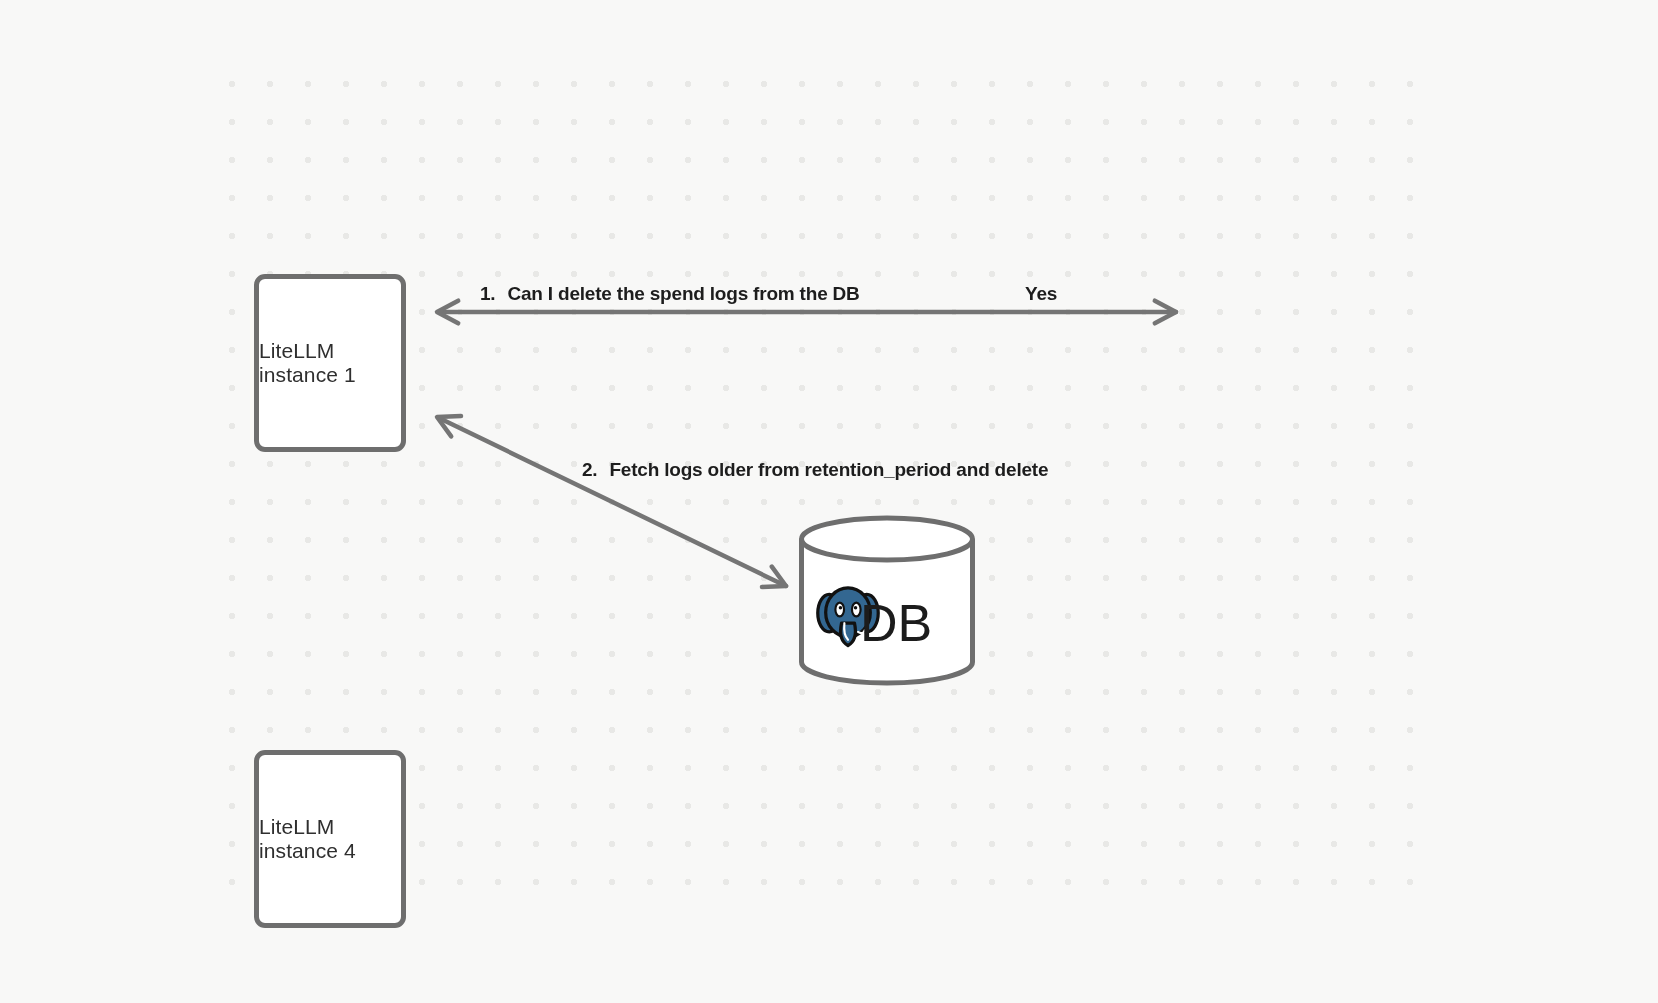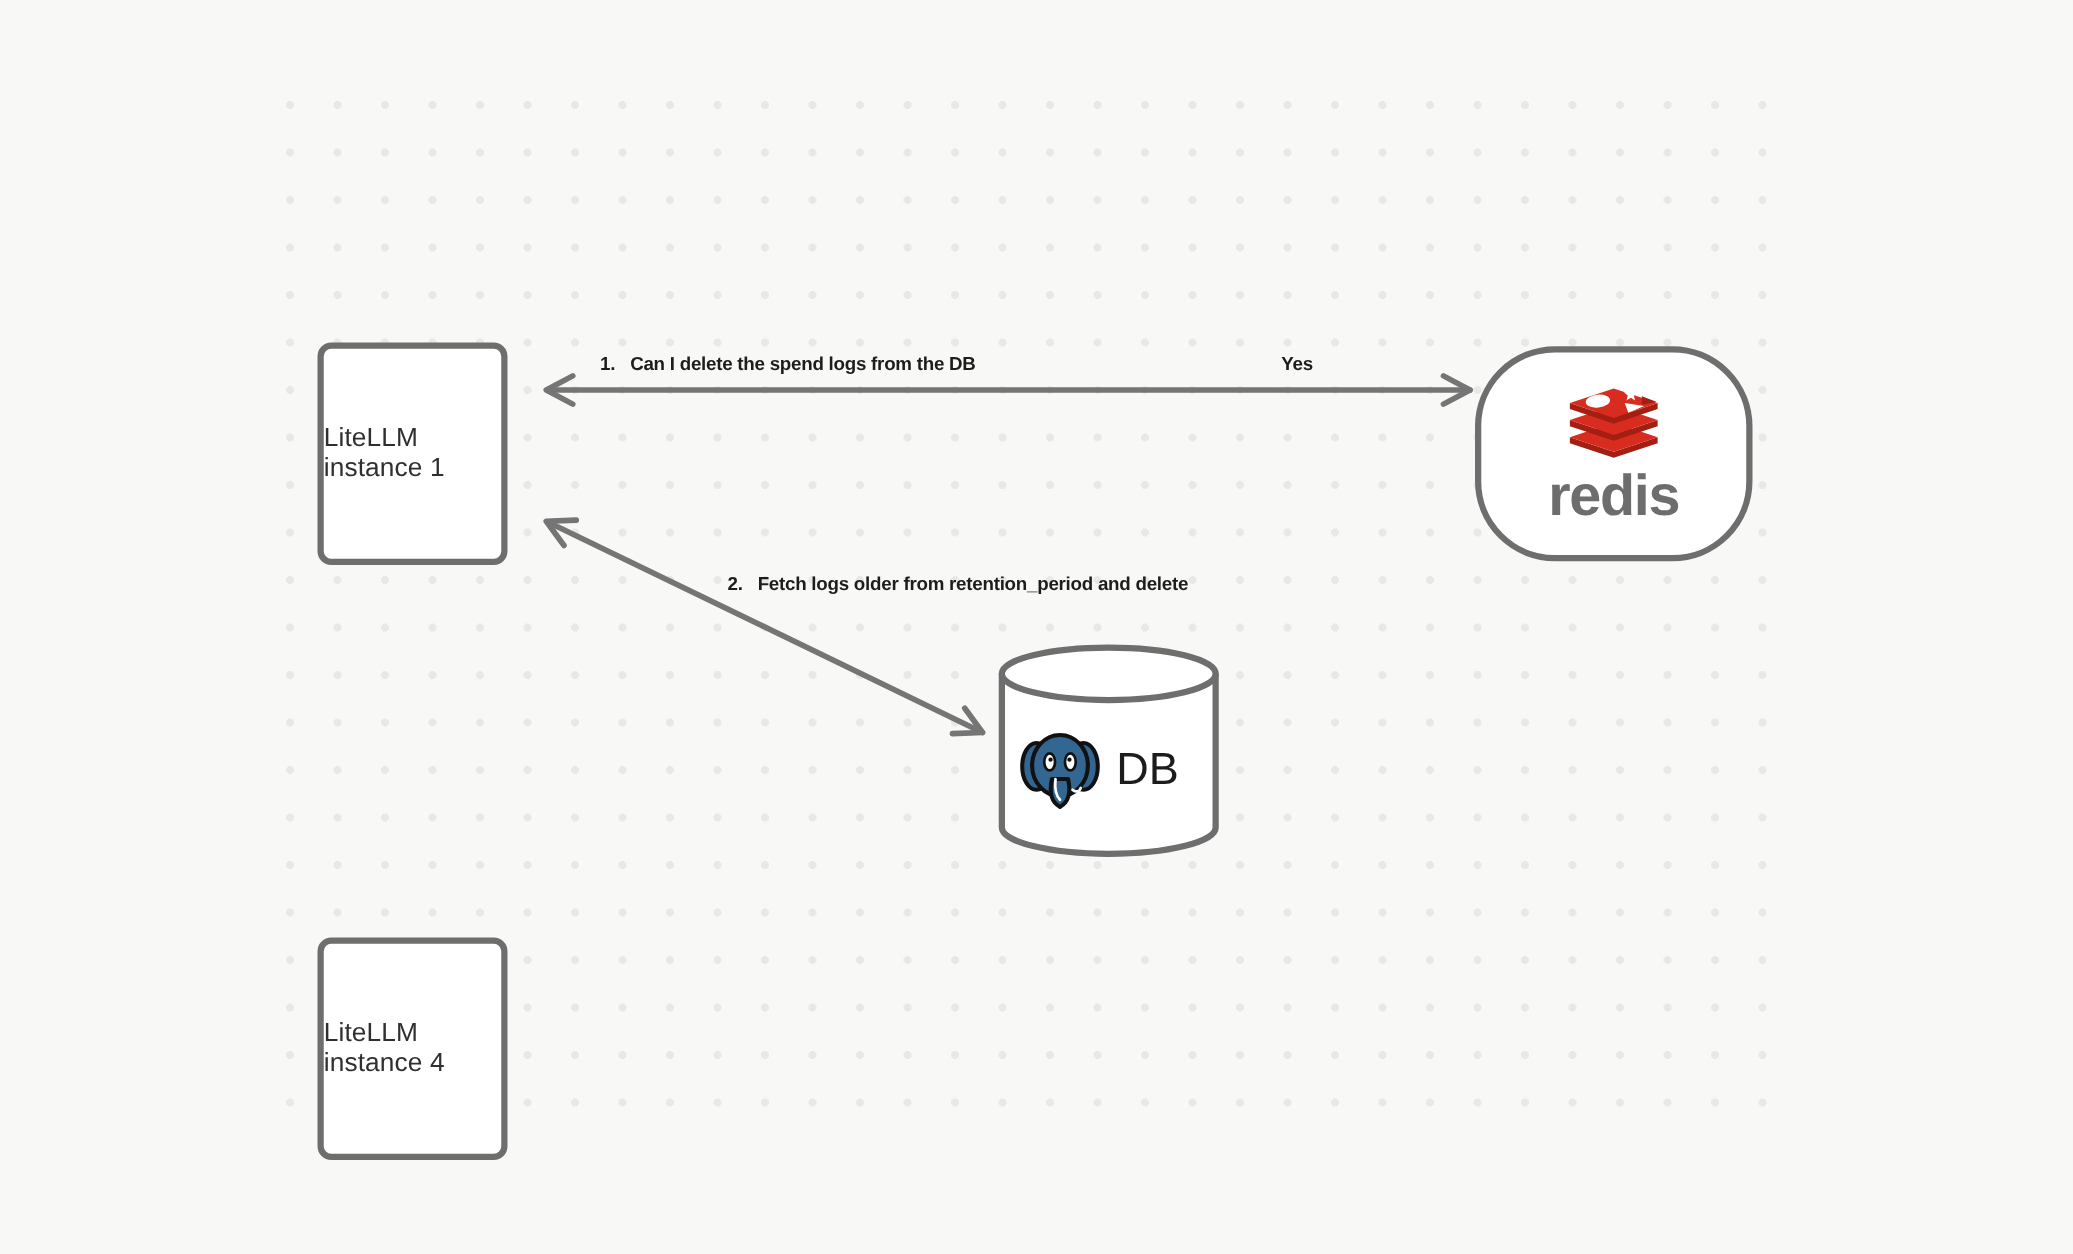--- a/index.html
+++ b/index.html
@@ -22,24 +22,24 @@
   .redis-node{
     position:absolute;left:1180px;top:277px;width:222px;height:172px;box-sizing:border-box;
     background:#ffffff;border:5px solid #6e6e6e;border-radius:64px;
     display:flex;flex-direction:column;align-items:center;justify-content:center;gap:4px;
   }
   .redis-label{
     font-size:46px;font-weight:bold;color:#6d6d6d;letter-spacing:-1px;line-height:1;
   }
   .pg-logo{position:absolute;left:812px;top:580px;}
   .db-label{
-    position:absolute;left:893px;top:597px;font-size:36px;color:#1c1c1c;line-height:1;text-align:right;
+    position:absolute;left:860px;top:597px;font-size:52px;color:#1c1c1c;line-height:1;text-align:right;
   }
   .arrow-label{
-    position:absolute;font-size:15px;font-weight:bold;color:#1d1d1d;
+    position:absolute;font-size:19px;font-weight:bold;color:#1d1d1d;
     letter-spacing:-0.2px;white-space:nowrap;line-height:1.1;
   }
   .arrow-label .gap{margin-left:12px;}
 </style>
 </head>
 <body>
 
 <div class="canvas">
 
   <div class="dots"></div>
@@ -64,39 +64,20 @@
     </g>
   </svg>
 
   <div class="box" style="top:274px">
     <span>LiteLLM instance 1</span>
   </div>
   <div class="box" style="top:750px">
     <span>LiteLLM instance 4</span>
   </div>
 
-  <div class="redis-node">
-    <svg width="78" height="62" viewBox="0 -3 80 62">
-
-      <path d="M4 40 L4 45 L40 57 L76 45 L76 40 L40 52 Z" fill="#a41e11"></path>
-      <path d="M4 40 L40 28 L76 40 L40 52 Z" fill="#d82c20"></path>
-
-      <path d="M4 26 L4 31 L40 43 L76 31 L76 26 L40 38 Z" fill="#a41e11"></path>
-      <path d="M4 26 L40 14 L76 26 L40 38 Z" fill="#d82c20"></path>
-
-      <path d="M4 12 L4 17 L40 29 L76 17 L76 12 L40 24 Z" fill="#a41e11"></path>
-      <path d="M4 12 L40 0 L76 12 L40 24 Z" fill="#d82c20"></path>
-
-      <ellipse cx="27" cy="10.5" rx="10" ry="5.3" fill="#ffffff" transform="rotate(-6 27 10.5)"></ellipse>
-      <polygon points="54,-1 55.5,2.9 59.7,3.15 56.5,5.8 57.5,9.85 54,7.6 50.5,9.85 51.5,5.8 48.3,3.15 52.5,2.9" fill="#ffffff"></polygon>
-      <path d="M49 12 L65 14.5 L52 20 Z" fill="#ffffff"></path>
-      <path d="M63 6.5 L75 11 L63 13.5 Z" fill="#a41e11"></path>
-    </svg>
-    <div class="redis-label">redis</div>
-  </div>
 
   <svg class="pg-logo" width="72" height="72" viewBox="0 0 100 100">
     <g fill="#336791" stroke="#111111" stroke-width="4.5" stroke-linejoin="round" stroke-linecap="round">
       <ellipse cx="24" cy="46" rx="16" ry="26"></ellipse>
       <ellipse cx="76" cy="46" rx="16" ry="26"></ellipse>
       <ellipse cx="50" cy="45" rx="31" ry="34"></ellipse>
       <path d="M41 60 C38 74 39 85 50 91 C61 85 62 74 59 60 Z"></path>
     </g>
     <ellipse cx="38.5" cy="41" rx="6" ry="9.5" fill="#ffffff" stroke="#111111" stroke-width="3"></ellipse>
     <ellipse cx="61.5" cy="41" rx="6" ry="9.5" fill="#ffffff" stroke="#111111" stroke-width="3"></ellipse>

